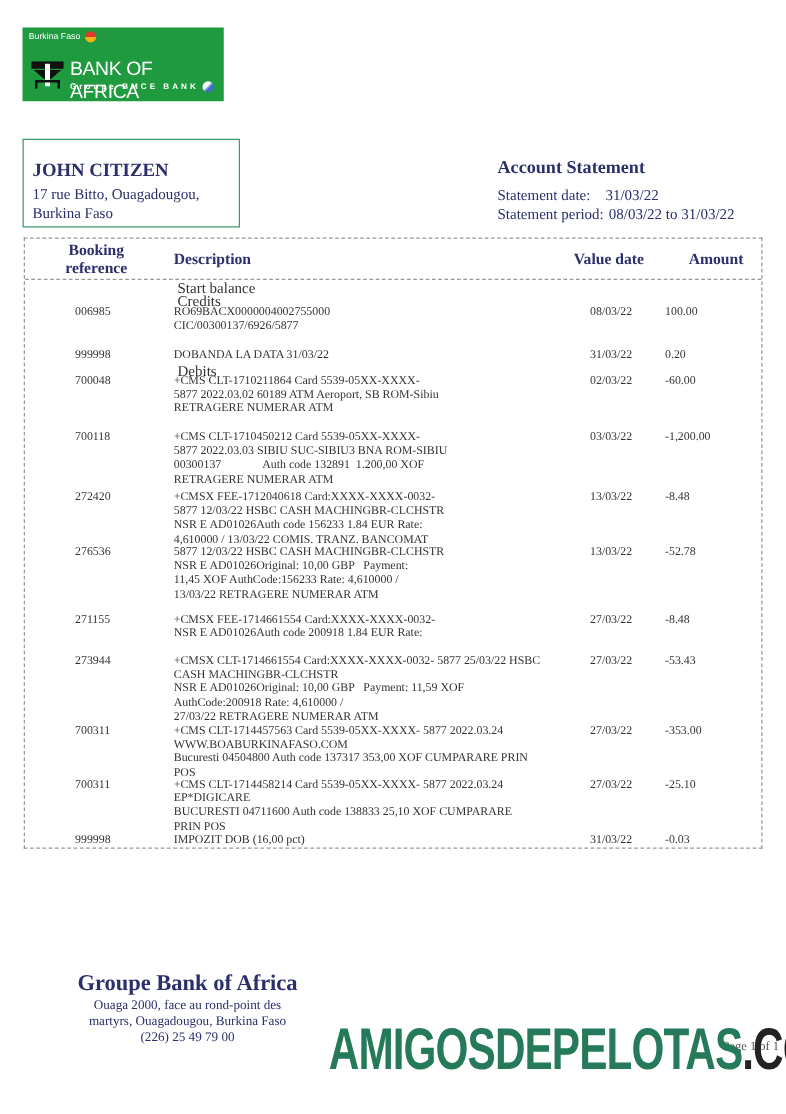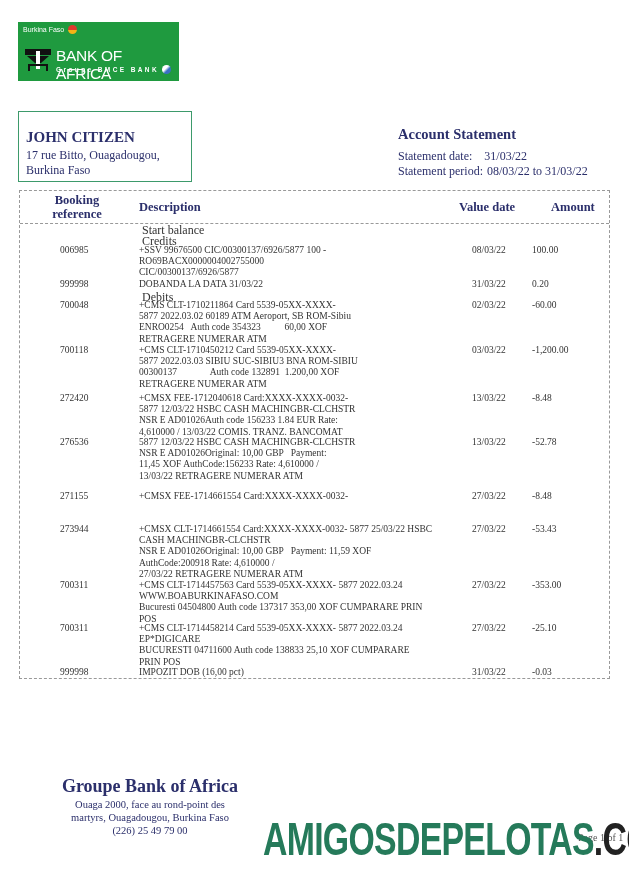--- a/index.html
+++ b/index.html
@@ -95,21 +95,20 @@
     <div class="th" style="left:439px;top:9px;">Value date</div>
     <div class="th" style="left:531px;top:9px;">Amount</div>
   </div>
 
   <div class="label" style="top:32px;">Start balance</div>
   <div class="label" style="top:43px;">Credits</div>
 
   <div class="row" style="top:54px;">
     <div class="ref">006985</div>
     <div class="desc">
-      <div>+SSV 99676500 CIC/00300137/6926/5877 100 -</div>
       <div>RO69BACX0000004002755000</div>
       <div>CIC/00300137/6926/5877</div>
     </div>
     <div class="date">08/03/22</div>
     <div class="amt">100.00</div>
   </div>
 
   <div class="row" style="top:88px;">
     <div class="ref">999998</div>
     <div class="desc">
@@ -119,21 +118,20 @@
     <div class="amt">0.20</div>
   </div>
 
   <div class="label" style="top:99px;">Debits</div>
 
   <div class="row" style="top:109px;">
     <div class="ref">700048</div>
     <div class="desc">
       <div>+CMS CLT-1710211864 Card 5539-05XX-XXXX-</div>
       <div>5877 2022.03.02 60189 ATM Aeroport, SB ROM-Sibiu</div>
-      <div style="white-space:pre;">ENRO0254   Auth code 354323          60,00 XOF</div>
       <div>RETRAGERE NUMERAR ATM</div>
     </div>
     <div class="date">02/03/22</div>
     <div class="amt">-60.00</div>
   </div>
 
   <div class="row" style="top:154px;">
     <div class="ref" style="top:0;">700118</div>
     <div class="desc">
       <div>+CMS CLT-1710450212 Card 5539-05XX-XXXX-</div>
@@ -166,20 +164,21 @@
       <div>13/03/22 RETRAGERE NUMERAR ATM</div>
     </div>
     <div class="date">13/03/22</div>
     <div class="amt">-52.78</div>
   </div>
 
   <div class="row" style="top:300px;">
     <div class="ref">271155</div>
     <div class="desc">
       <div>+CMSX FEE-1714661554 Card:XXXX-XXXX-0032-</div>
+      <div>NSR E AD01026Auth code 200918 1.84 EUR Rate:</div>
     </div>
     <div class="date">27/03/22</div>
     <div class="amt">-8.48</div>
   </div>
 
   <div class="row" style="top:333px;">
     <div class="ref">273944</div>
     <div class="desc">
       <div>+CMSX CLT-1714661554 Card:XXXX-XXXX-0032- 5877 25/03/22 HSBC</div>
       <div>CASH MACHINGBR-CLCHSTR</div>

